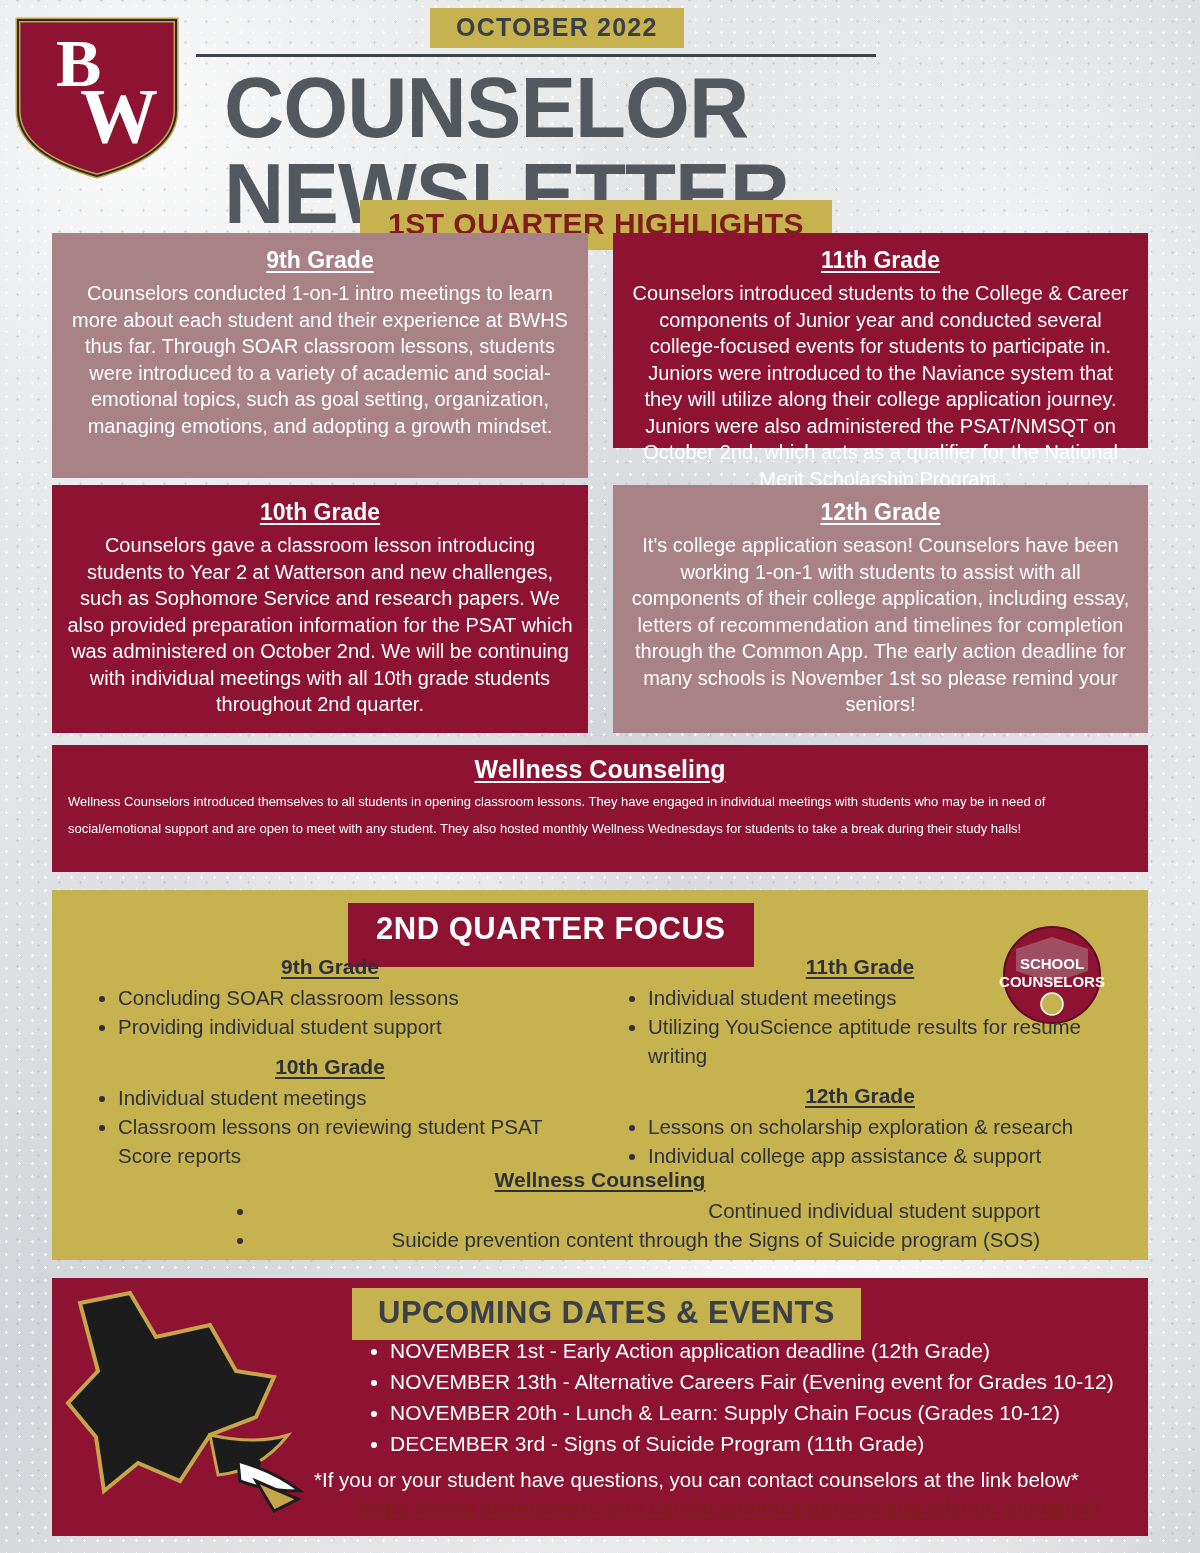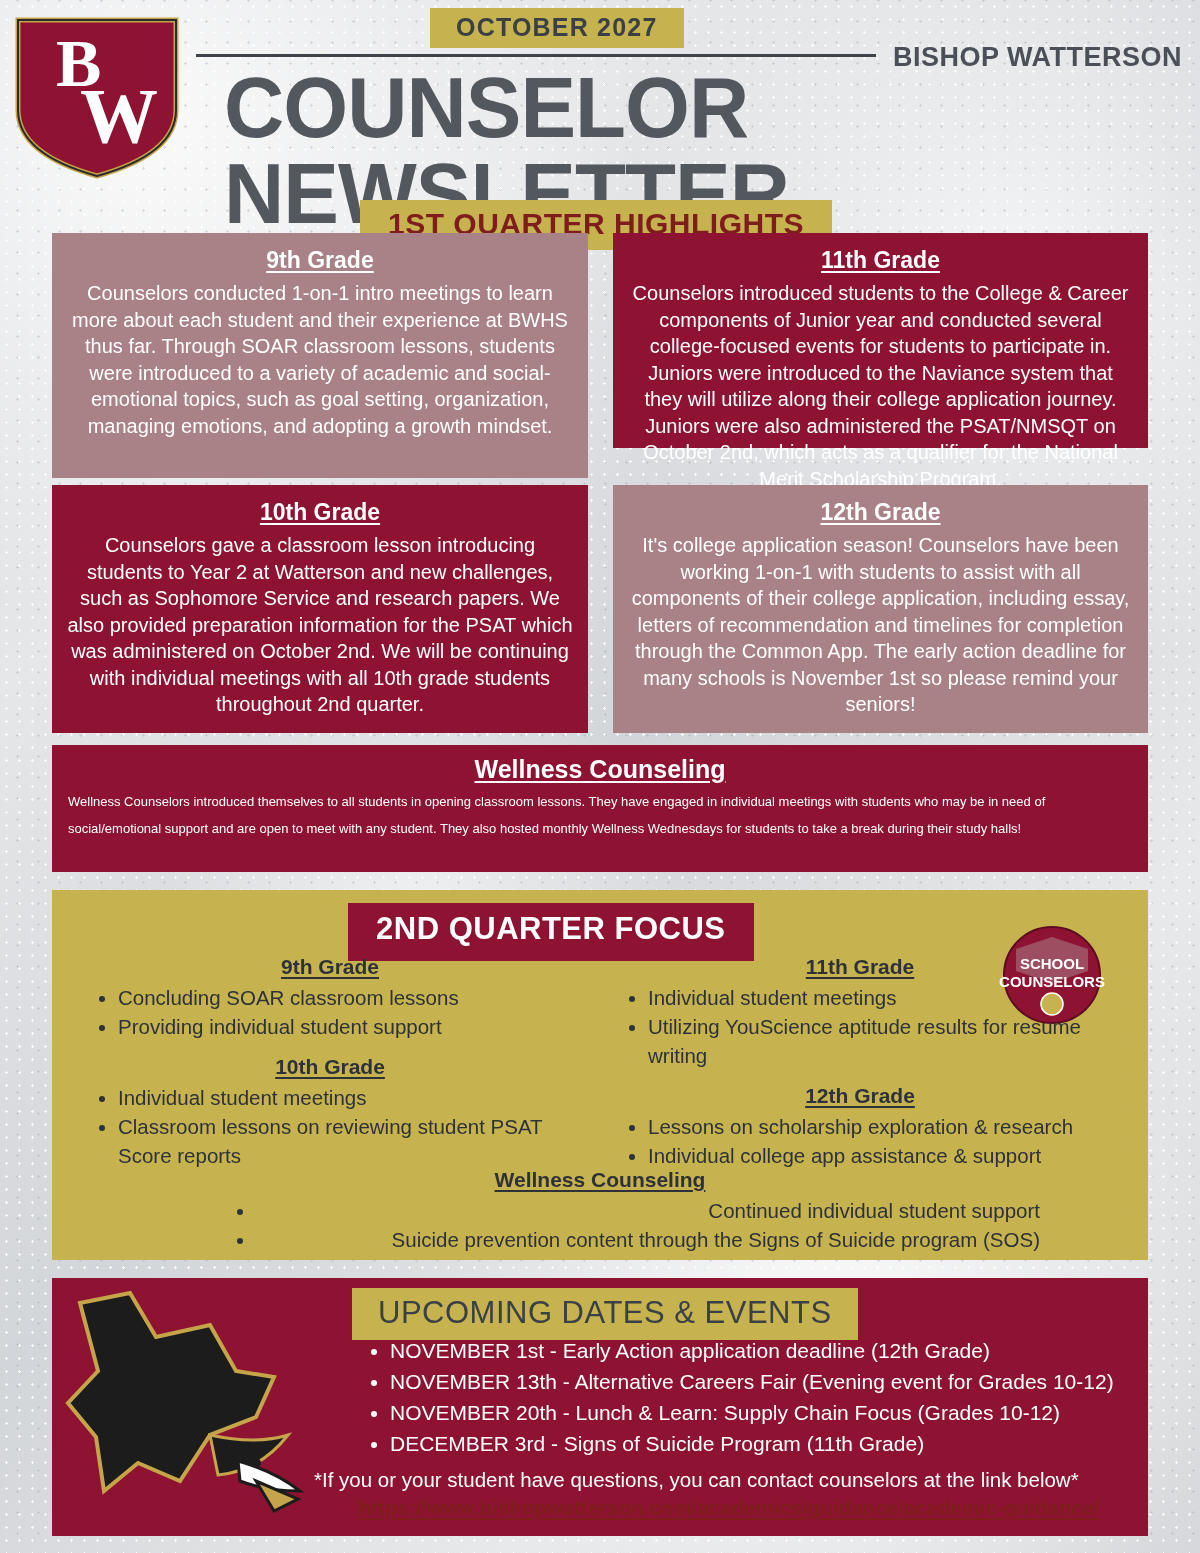--- a/index.html
+++ b/index.html
@@ -91,21 +91,21 @@
   .wellness1 p { margin:0; font-size:13px; line-height:26.5px; }
 
   
   .q2 {
     position:absolute; left:52px; top:890px; width:1096px; height:370px;
     background:#c6b34f; box-sizing:border-box;
   }
   .q2-banner {
     position:absolute; left:348px; top:903px;
     background:#8e1332; color:#ffffff; font-size:31px; font-weight:bold;
-    padding:8px 28px 14px 28px; letter-spacing:0.5px;
+    padding:8px 28px 20px 28px; letter-spacing:0.5px;
   }
   .q2col { position:absolute; top:955px; color:#2e3238; }
   .q2-left  { left:80px;  width:500px; }
   .q2-right { left:610px; width:500px; }
   .q2 h4, .q2col h4 {
     margin:0 0 4px 0; text-align:center; font-size:21px; font-weight:bold;
     text-decoration:underline; text-underline-offset:3px; color:#2e3238;
   }
   .q2col ul { margin:0 0 14px 0; padding-left:38px; }
   .q2col li { font-size:20.5px; line-height:29px; }
@@ -123,21 +123,21 @@
     position:absolute; left:992px; top:925px; width:120px; height:100px;text-align:right;
   }
 
   
   .upcoming {
     position:absolute; left:52px; top:1278px; width:1096px; height:258px;
     background:#8e1332; color:#fff; box-sizing:border-box;
   }
   .up-banner {
     position:absolute; left:352px; top:1288px;
-    background:#c6b34f; color:#3b3f46; font-size:31px; font-weight:normal;
+    background:#c6b34f; color:#3b3f46; font-size:31px; font-weight:bold;
     padding:7px 26px 9px 26px; letter-spacing:0.5px;
   }
   .up-list { position:absolute; left:352px; top:1335px; width:790px; }
   .up-list ul { margin:0; padding-left:38px; }
   .up-list li { font-size:21px; line-height:31px; color:#fff; }
   .up-note {
     position:absolute; left:314px; top:1468px; width:830px;
     font-size:20.5px; color:#fff; 
   }
   .up-link {
@@ -156,22 +156,21 @@
   <div class="header">
     <div class="logo">
       <svg width="180" height="168" viewBox="0 0 180 168">
         <path d="M10 6 L168 6 L168 96 Q168 140 89 162 Q10 140 10 96 Z" fill="#8e1332" stroke="#c6a44a" stroke-width="5"></path>
         <path d="M10 6 L168 6 L168 96 Q168 140 89 162 Q10 140 10 96 Z" fill="none" stroke="#2b2b2b" stroke-width="2"></path>
         <text x="48" y="72" font-family="Liberation Serif, serif" font-size="68" font-weight="bold" fill="#ffffff">B</text>
         <text x="72" y="128" font-family="Liberation Serif, serif" font-size="78" font-weight="bold" fill="#ffffff">W</text>
       </svg>
     </div>
     <div class="rule"></div>
-    <div class="date-badge">OCTOBER 2027</div>
-    <div class="school-name">BISHOP WATTERSON</div>
+    <div class="date-badge">OCTOBER 2022</div>
     <div class="main-title">COUNSELOR NEWSLETTER</div>
   </div>
 
   <div class="banner banner-q1">1ST QUARTER HIGHLIGHTS</div>
 
   <div class="grid">
     <div class="box mauve" id="box9">
       <h3>9th Grade</h3>
       <p>Counselors conducted 1-on-1 intro meetings to learn more about each student and their experience at BWHS thus far. Through SOAR classroom lessons, students were introduced to a variety of academic and social-emotional topics, such as  goal setting, organization, managing emotions, and adopting a growth mindset.</p>
     </div>

